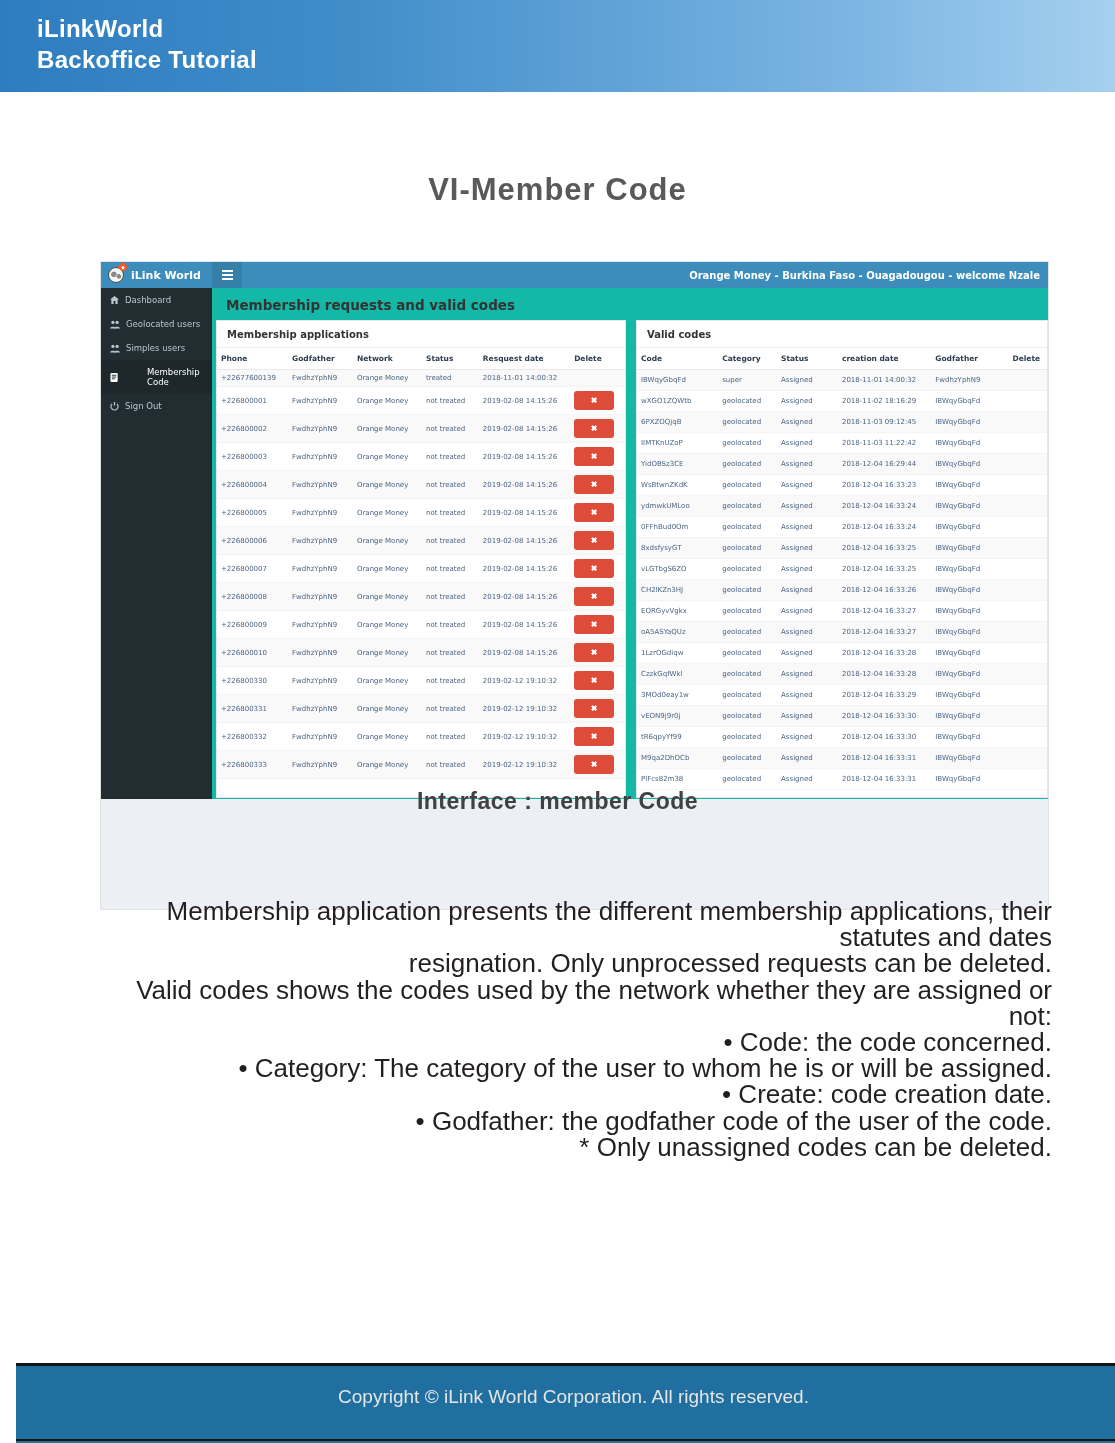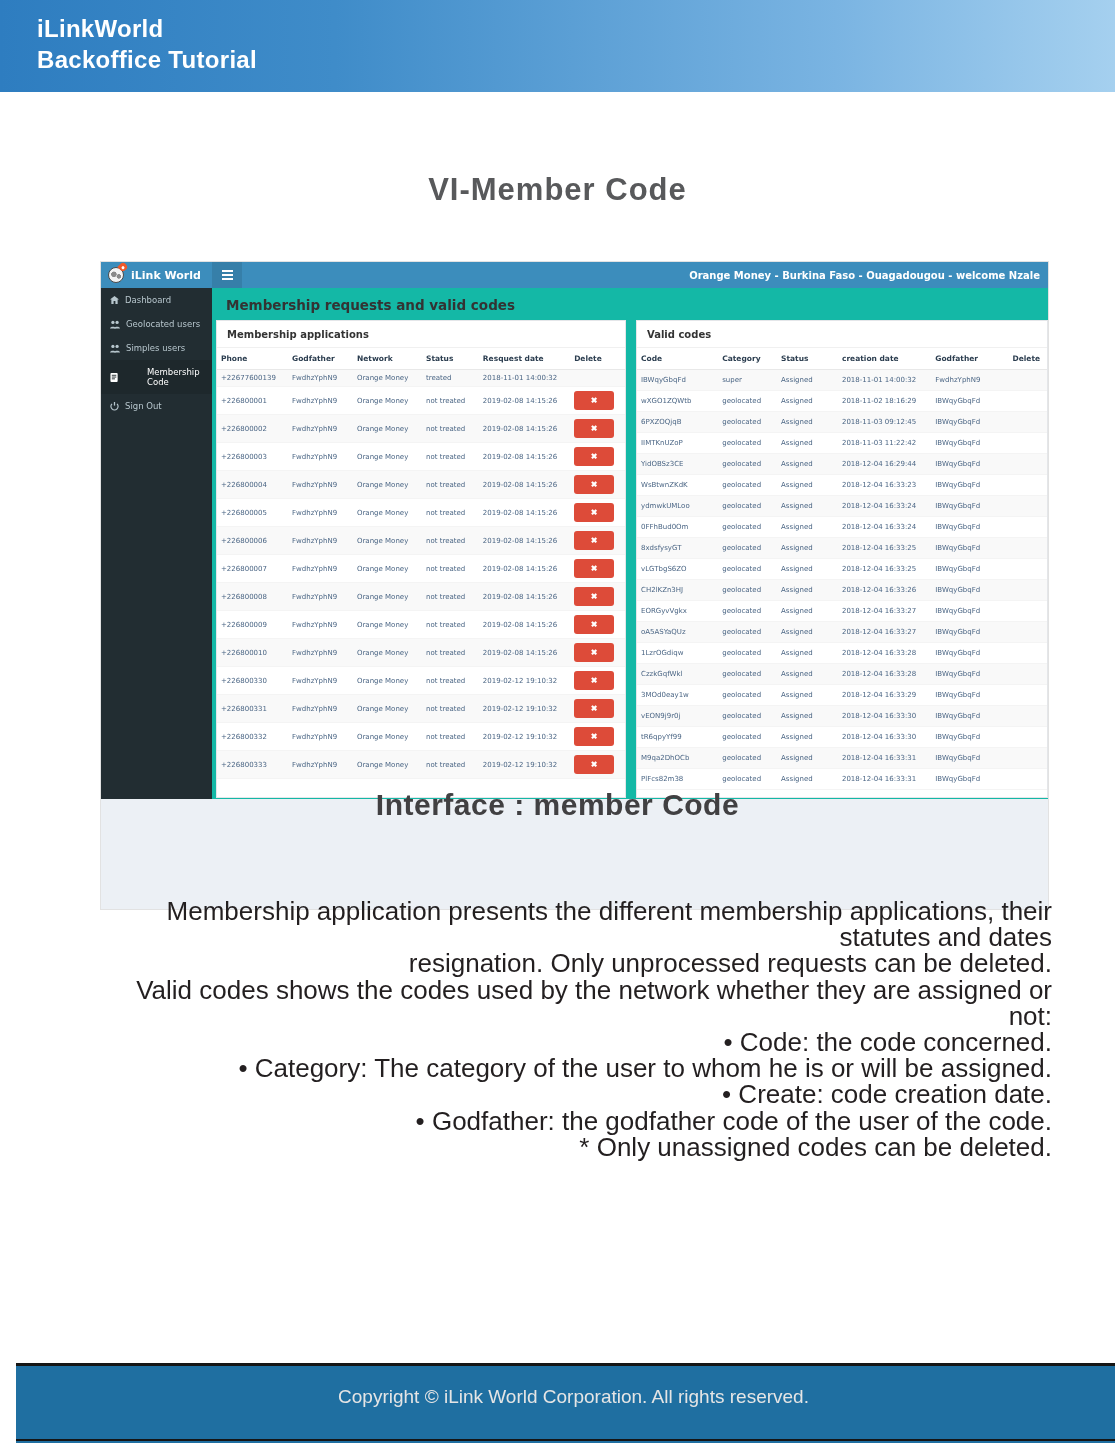--- a/index.html
+++ b/index.html
@@ -73,21 +73,21 @@
   .tbl-codes th:nth-child(5), .tbl-codes td:nth-child(5) { width:76px; }
   .tbl-codes th:nth-child(6), .tbl-codes td:nth-child(6) { width:38px; }
   .tbl-codes td { padding:6px 4px; }
 
   .del-btn { display:block; width:40px; height:19px; background:#dd4b39; color:#fff;
     border:none; border-radius:3px; font-size:8px; font-weight:bold; line-height:19px;
     text-align:center; cursor:pointer; }
 
   
   .caption { position:absolute; left:0; top:788px; width:100%; text-align:center;
-    font-size:30px; font-weight:bold; color:#414042; letter-spacing:.5px; }
+    font-size:23px; font-weight:bold; color:#414042; letter-spacing:.5px; }
   .body-text { position:absolute; left:92px; top:898px; width:960px;
     font-size:26px; color:#231f20; line-height:26.2px;text-align:right; }
 
   
   .doc-footer { position:absolute; left:16px; top:1363px; width:1115px; height:80px;
     background:#1f6fa1; border-top:3px solid #151515; color:#e5e5e5; }
   .doc-footer .ft-text { position:absolute; left:0; top:20px; width:100%; text-align:center; font-size:19px; }
   .doc-footer .ft-line { position:absolute; left:0; top:73px; width:100%; height:2px; background:#151515; }
 </style>
 </head>

